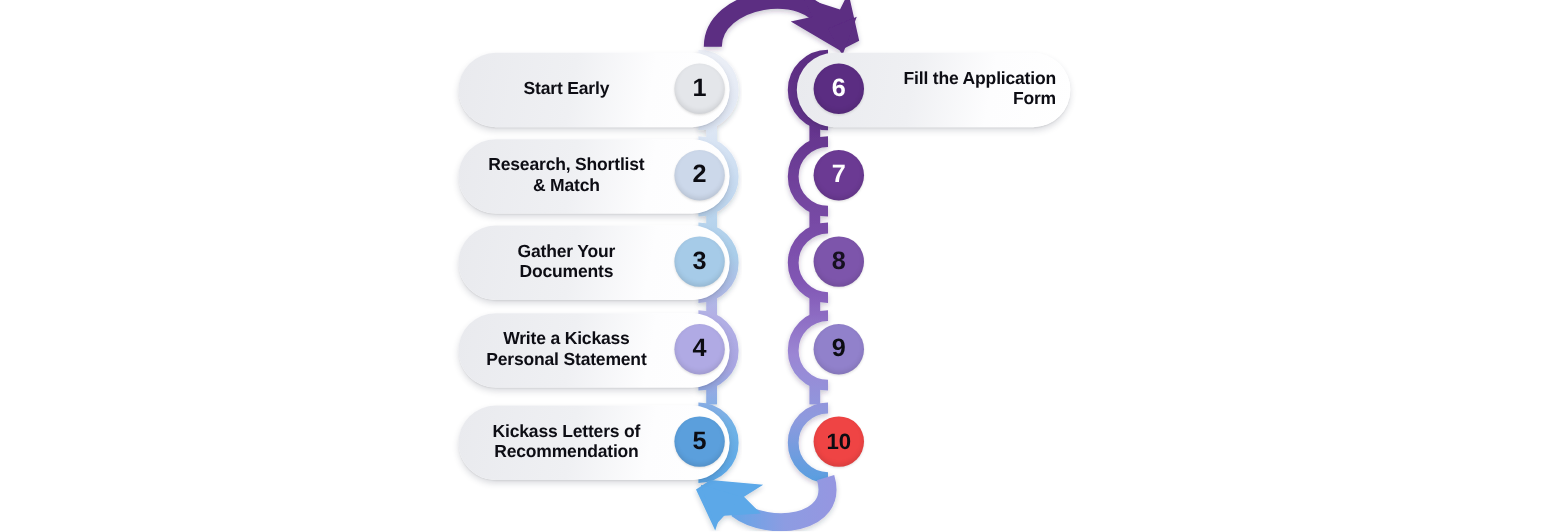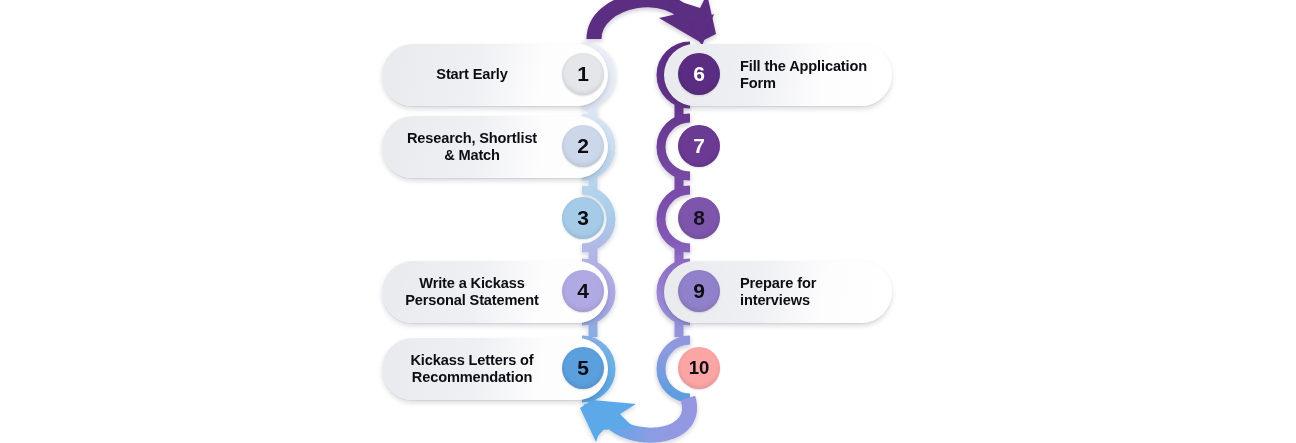--- a/index.html
+++ b/index.html
@@ -35,21 +35,21 @@
     font-size: 14.6px;
     font-weight: bold;
     color: #0d0d14;
     line-height: 1.18;
     text-align: center;
     width: 100%;
     letter-spacing: -0.15px;
     white-space: pre-line;
   }
   .pill.left  .pill-label { text-align: center; }
-  .pill.right .pill-label { text-align: left; margin-left: 20px; }
+  .pill.right .pill-label { text-align: right; margin-left: 20px; }
 
   .badge {
     position: absolute;
     width: 42px; height: 42px;
     border-radius: 50%;
     display: flex; align-items: center; justify-content: center;
     font-size: 21px; font-weight: bold;
     color: #0c0c12;
     box-shadow: inset 0 -2px 4px rgba(0,0,0,0.10), 0 1px 2px rgba(0,0,0,0.13);
     z-index: 6;
@@ -138,20 +138,24 @@
     <span class="pill-label">Start Early</span>
   </div>
   <div class="badge" style="top: 53px; left: 562px; background: rgb(228, 230, 234);">1</div>
 
   <div class="pill left" style="top:116px">
     <span class="pill-label">Research, Shortlist
 &amp; Match</span>
   </div>
   <div class="badge" style="top: 125px; left: 562px; background: rgb(204, 216, 234);">2</div>
 
+  <div class="pill left" style="top:188px">
+    <span class="pill-label">Gather Your
+Documents</span>
+  </div>
   <div class="badge" style="top: 197px; left: 562px; background: rgb(166, 203, 232);">3</div>
 
   <div class="pill left" style="top:261px">
     <span class="pill-label">Write a Kickass
 Personal Statement</span>
   </div>
   <div class="badge" style="top: 270px; left: 562px; background: rgb(176, 170, 228);">4</div>
 
   <div class="pill left" style="top:338px">
     <span class="pill-label">Kickass Letters of
@@ -162,21 +166,17 @@
   <div class="pill right" style="top:44px">
     <span class="pill-label">Fill the Application
 Form</span>
   </div>
   <div class="badge" style="top: 53px; left: 678px; color: rgb(255, 255, 255); background: rgb(91, 45, 130);">6</div>
 
   <div class="badge" style="top: 125px; left: 678px; color: rgb(255, 255, 255); background: rgb(107, 58, 147);">7</div>
 
   <div class="badge" style="top: 197px; left: 678px; color: rgb(22, 16, 31); background: rgb(125, 85, 171);">8</div>
 
-  <div class="pill right" style="top:261px">
-    <span class="pill-label">Prepare for
-interviews</span>
-  </div>
   <div class="badge" style="top: 270px; left: 678px; background: rgb(145, 129, 203);">9</div>
 
-  <div class="badge sm" style="top: 347px; left: 678px; background: #fca5a5;">10</div>
+  <div class="badge sm" style="top: 347px; left: 678px; background: #ef4444;">10</div>
 
 </div>
 
 </body></html>

